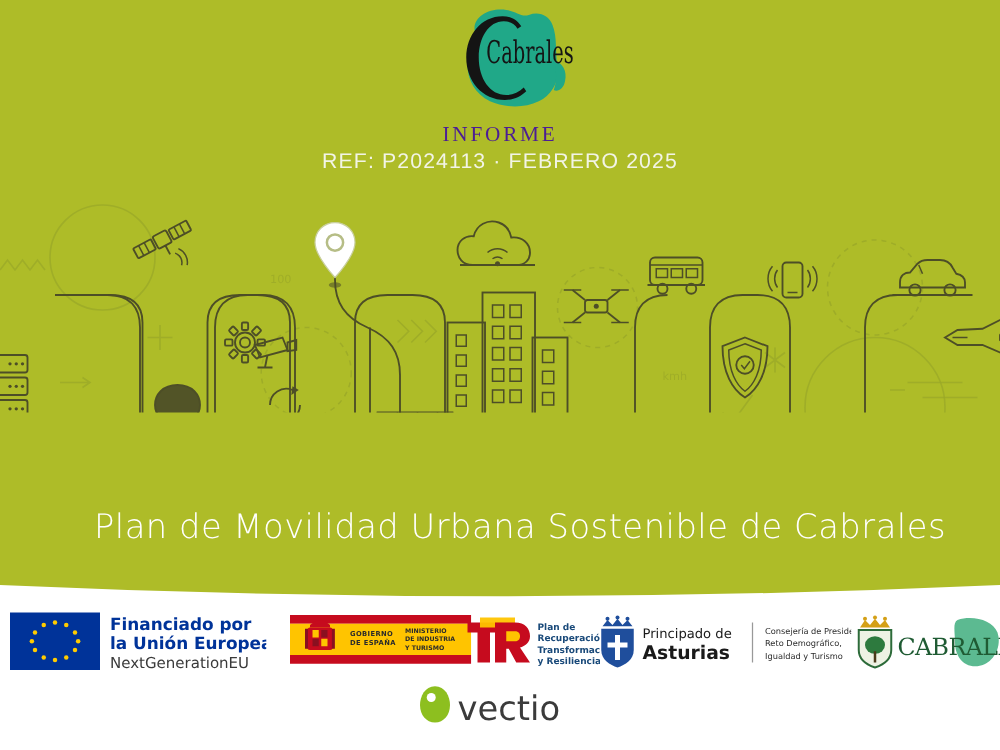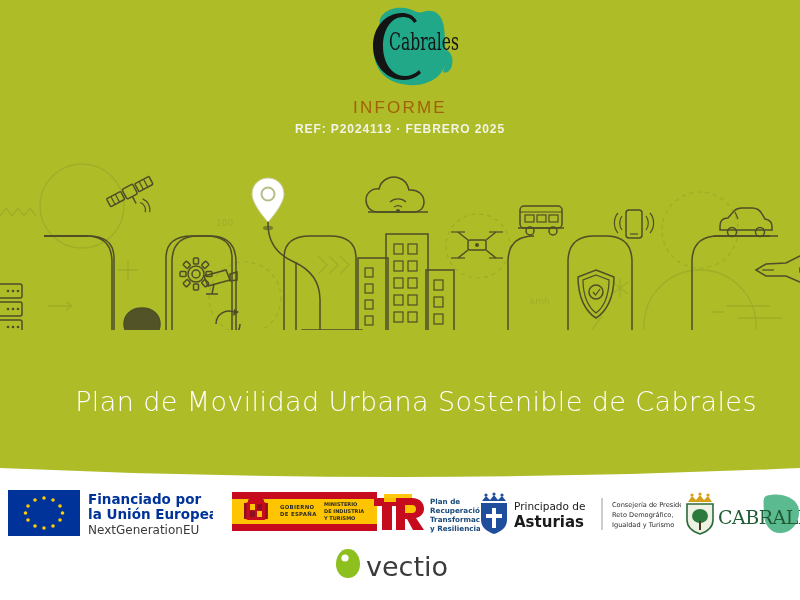--- a/index.html
+++ b/index.html
@@ -25,32 +25,32 @@
   
   #report-meta{
     position:absolute; left:0; top:98px; width:800px;
     text-align:center; color:#f4f6e8;
   }
   #report-type{
     font-size:17px; letter-spacing:2.2px; font-weight:400;
     color:#f2f4e6; line-height:20px;
   }
   #report-ref{
-    font-size:12px; letter-spacing:.9px; font-weight:700;
+    font-size:17px; letter-spacing:.9px; font-weight:400;
     color:#f2f4e6; margin-top:4px; line-height:14px;
   }
 
   
   #illustration-band{
     position:absolute; left:0; top:158px; width:800px; height:172px;
   }
 
   
   #hero-title{
-    position:absolute; left:0; top:384px; width:800px;
+    position:absolute; left:0; top:404px; width:800px;
     text-align:center;
     font-size:27px; font-weight:300; color:#ffffff;
     letter-spacing:.4px; line-height:36px;
     font-family:"DejaVu Sans", sans-serif;
     padding-left:32px;
   }
 
   
   #footer{
     position:absolute; left:0; top:480px; width:800px; height:120px;
@@ -84,21 +84,21 @@
     <path d="M96,46 C103,48 107,55 105,63 C104,69 99,72 96,70 C99,62 98,53 96,46 Z" fill="#20a888"></path>
 
     <path d="M55,11 C38,11 26,26 26,44 C26,63 39,78 57,78 C64,78 70,75 74,71
              L72,68 C68,72 63,74 58,74 C45,74 36,61 36,44 C36,28 44,15 56,15
              C61,15 65,17 67,21 L70,19 C66,13 61,11 55,11 Z" fill="#141414"></path>
 
     <text x="42" y="48" font-family="DejaVu Serif, serif" font-size="25" font-style="normal" fill="#141414" textLength="70" lengthAdjust="spacingAndGlyphs">Cabrales</text>
   </svg>
 
   <div id="report-meta">
-    <div id="report-type" class="txt" style="color: #a16207;">INFORME</div>
+    <div id="report-type" class="txt" style="color: #4c1d95; font-family: Liberation Serif, serif;">INFORME</div>
     <div id="report-ref" class="txt" style="color: rgb(242, 244, 230);">REF: P2024113 · FEBRERO 2025</div>
   </div>
 
   <svg id="illustration-band" viewBox="0 0 800 172">
     <defs>
       <style>
         .ln   { fill:none; stroke:#4d4e27; stroke-width:1.5; }
         .ln2  { fill:none; stroke:#4d4e27; stroke-width:1.2; }
         .fill { fill:#4d4e27; }
         .ghost{ fill:none; stroke:#9aa828; stroke-width:1.3; opacity:.75; }

